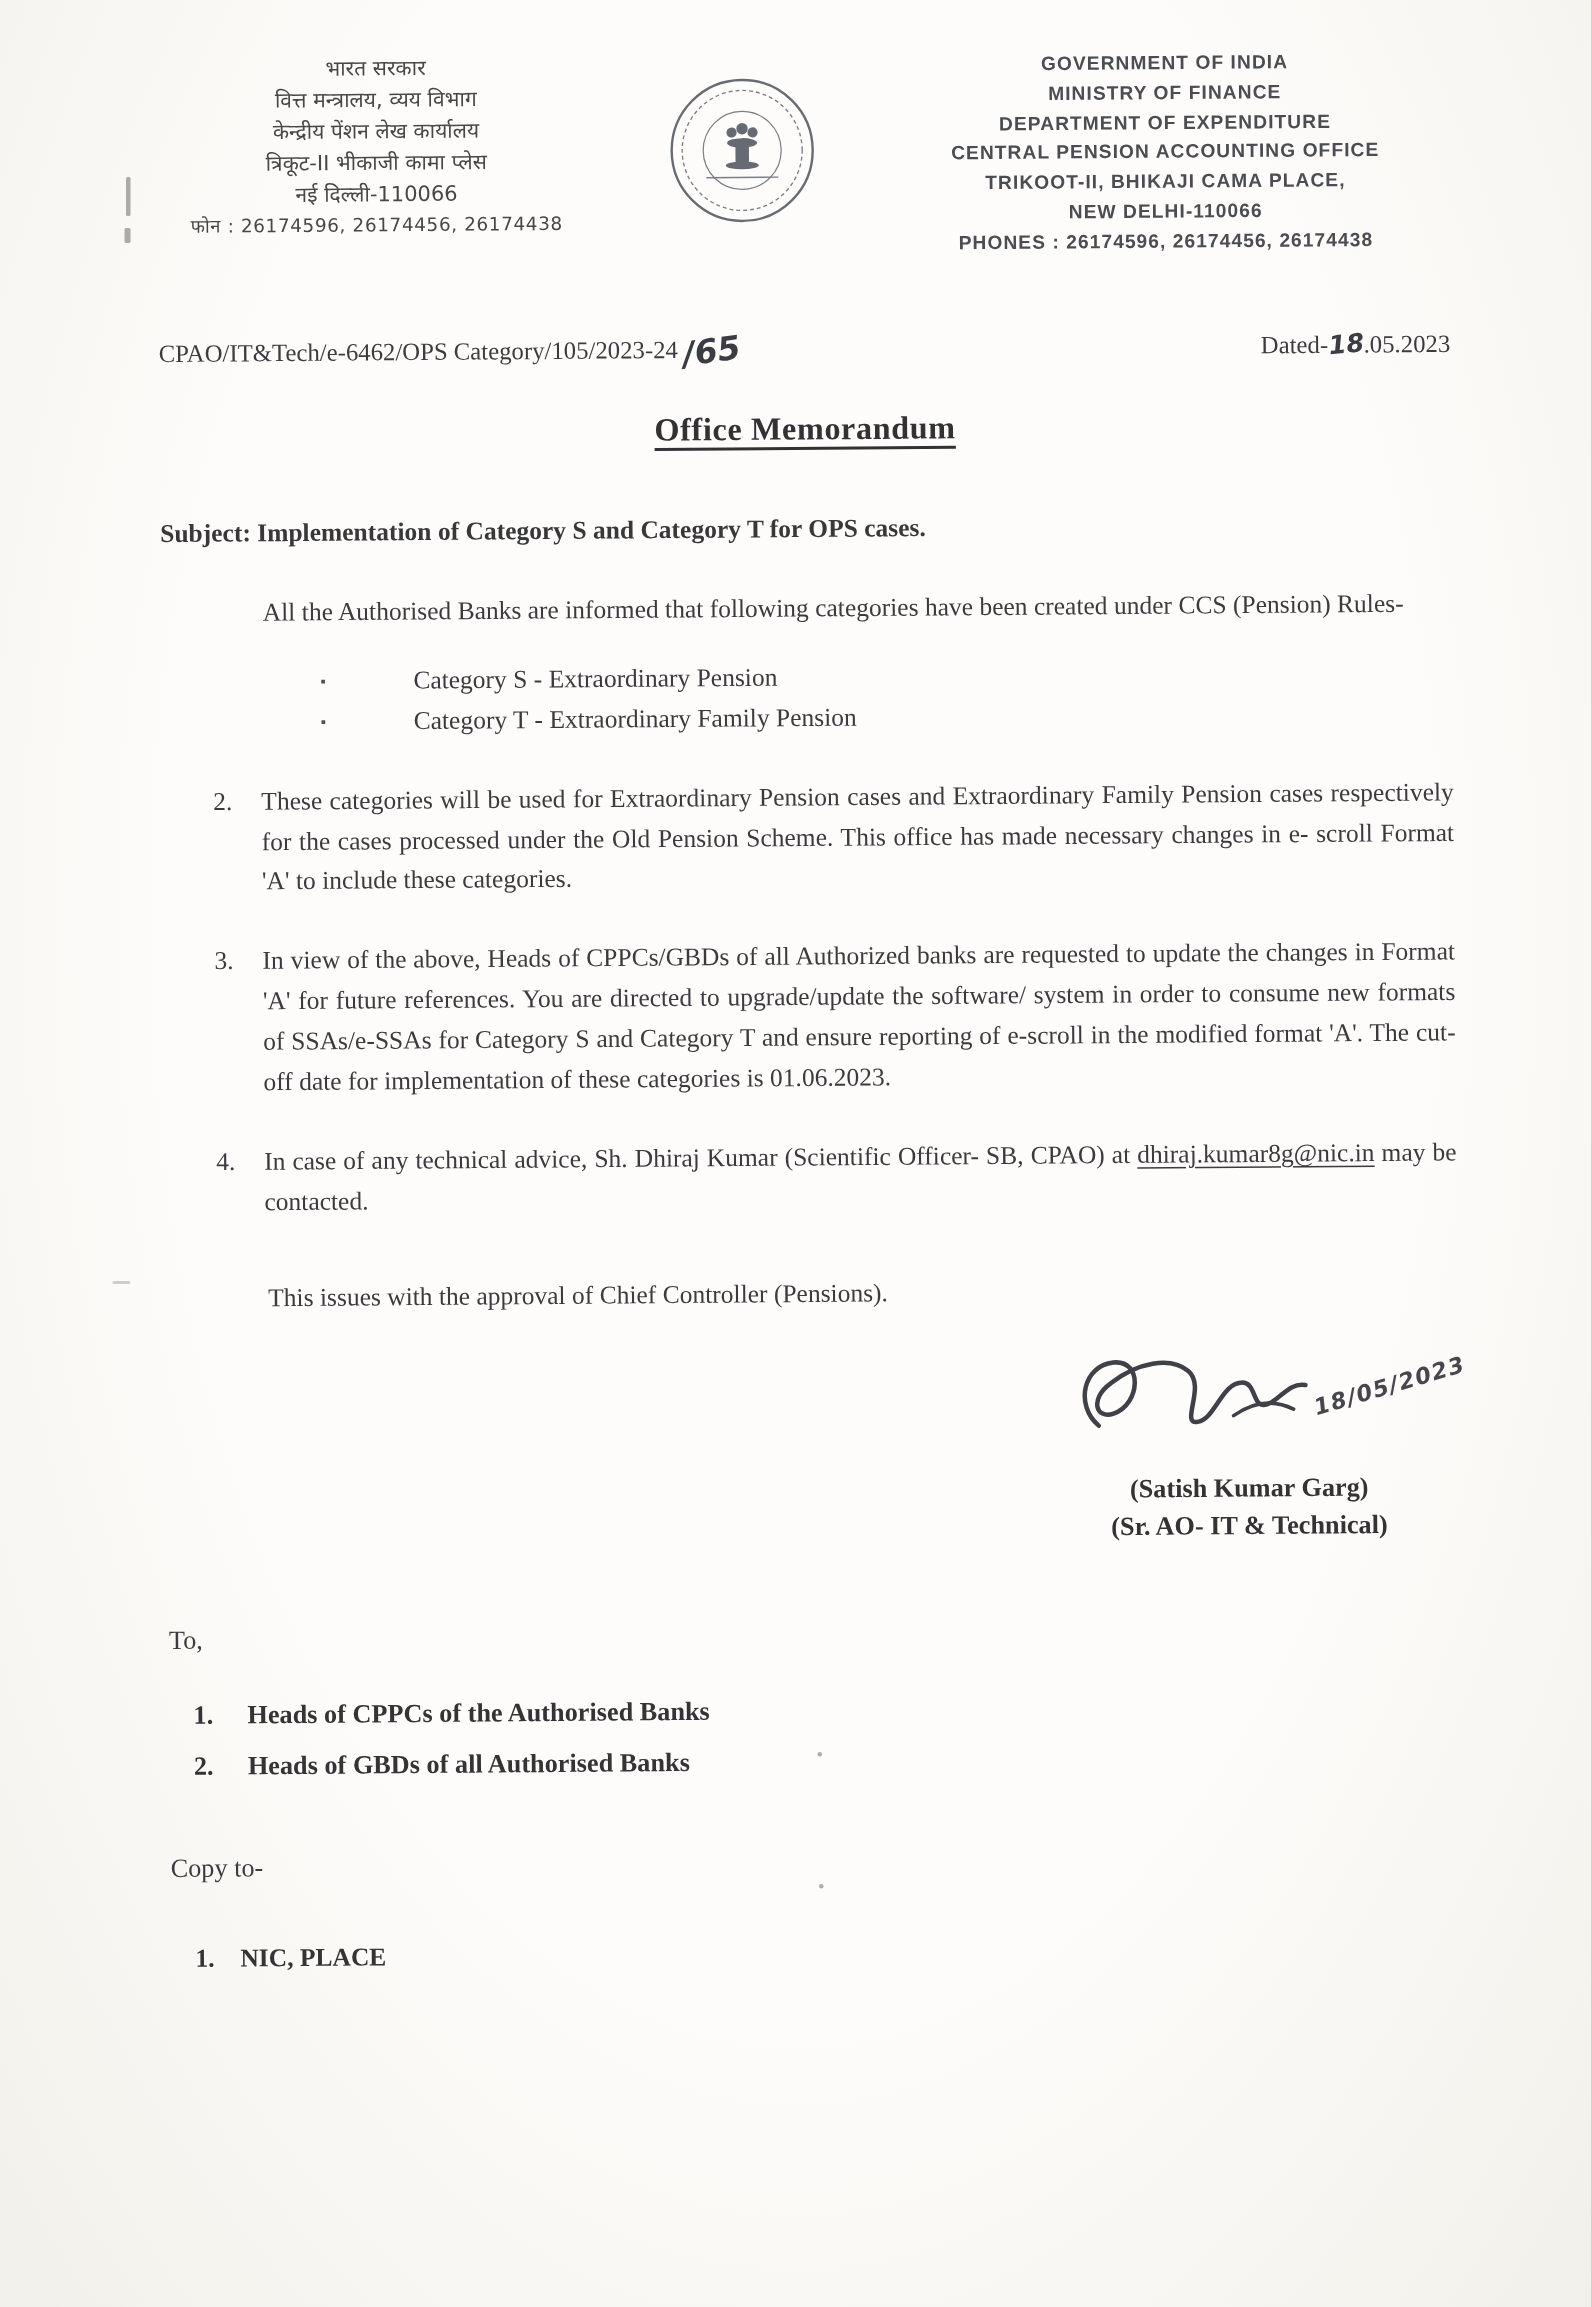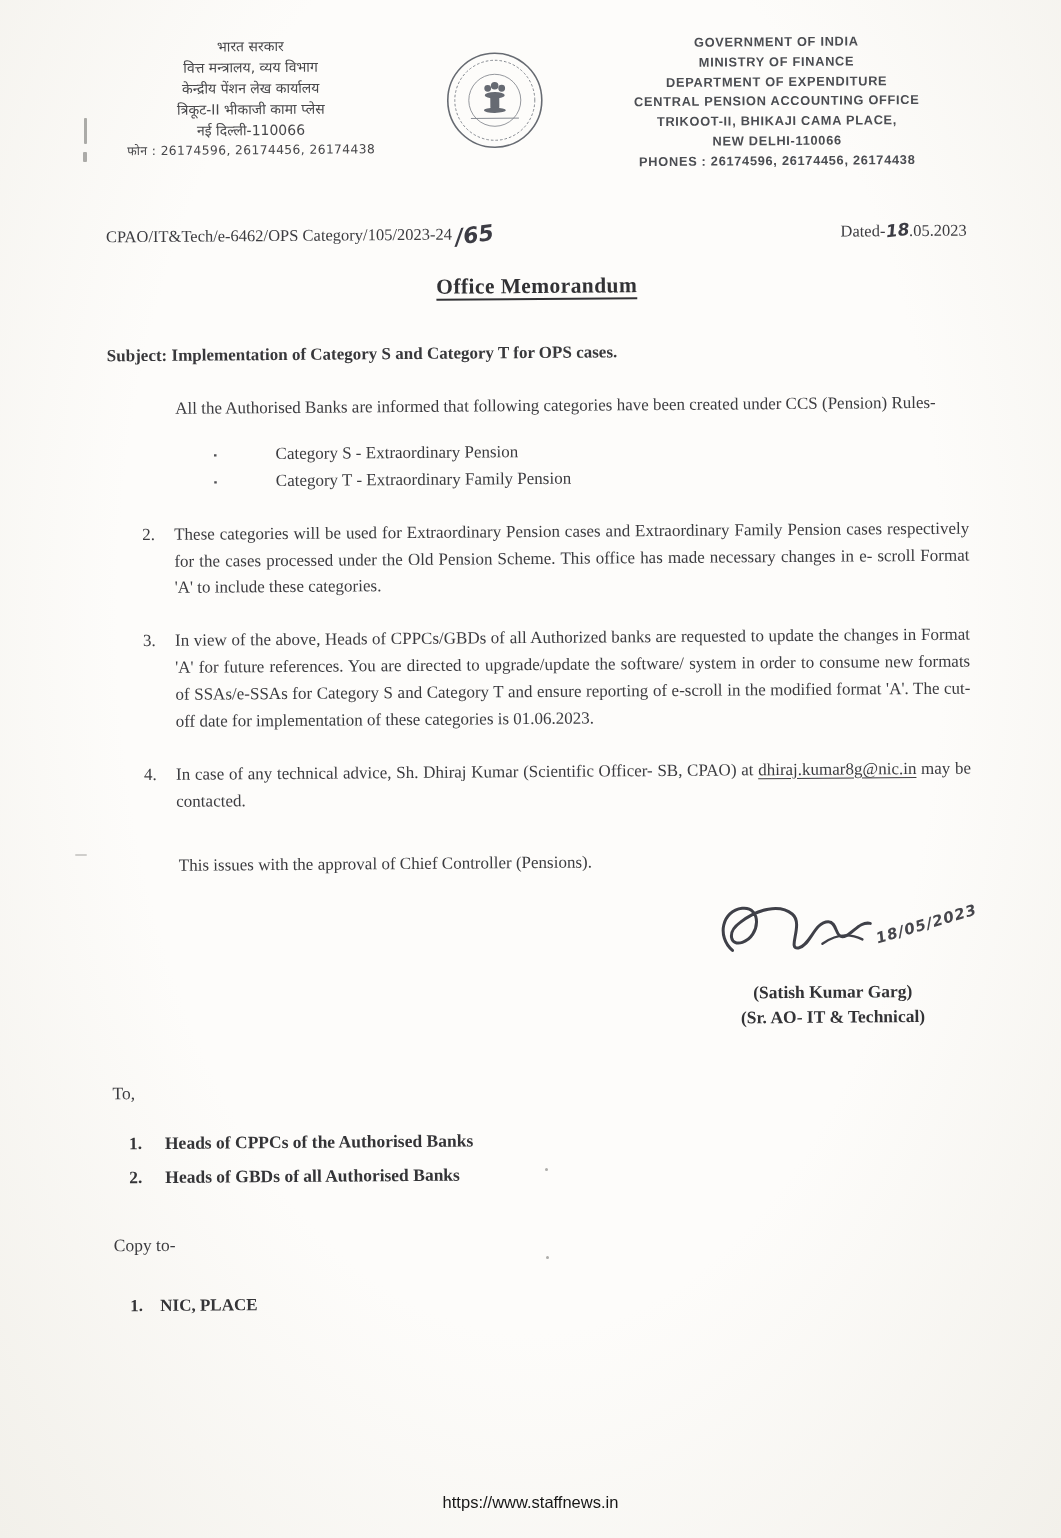--- a/index.html
+++ b/index.html
@@ -188,14 +188,13 @@
     </div>
 
   </div>
 
   <span class="speck" style="left:84px;top:118px;width:3px;height:26px"></span>
   <span class="speck" style="left:83px;top:152px;width:4px;height:10px"></span>
   <span class="speck" style="left:75px;top:854px;width:12px;height:2px;opacity:.3"></span>
   <span class="speck" style="left:545px;top:1168px;width:3px;height:3px;border-radius:50%"></span>
   <span class="speck" style="left:546px;top:1256px;width:3px;height:3px;border-radius:50%"></span>
 
-  <div class="footer">https://www.staffnews.in</div>
 </div>
 
 </body></html>

